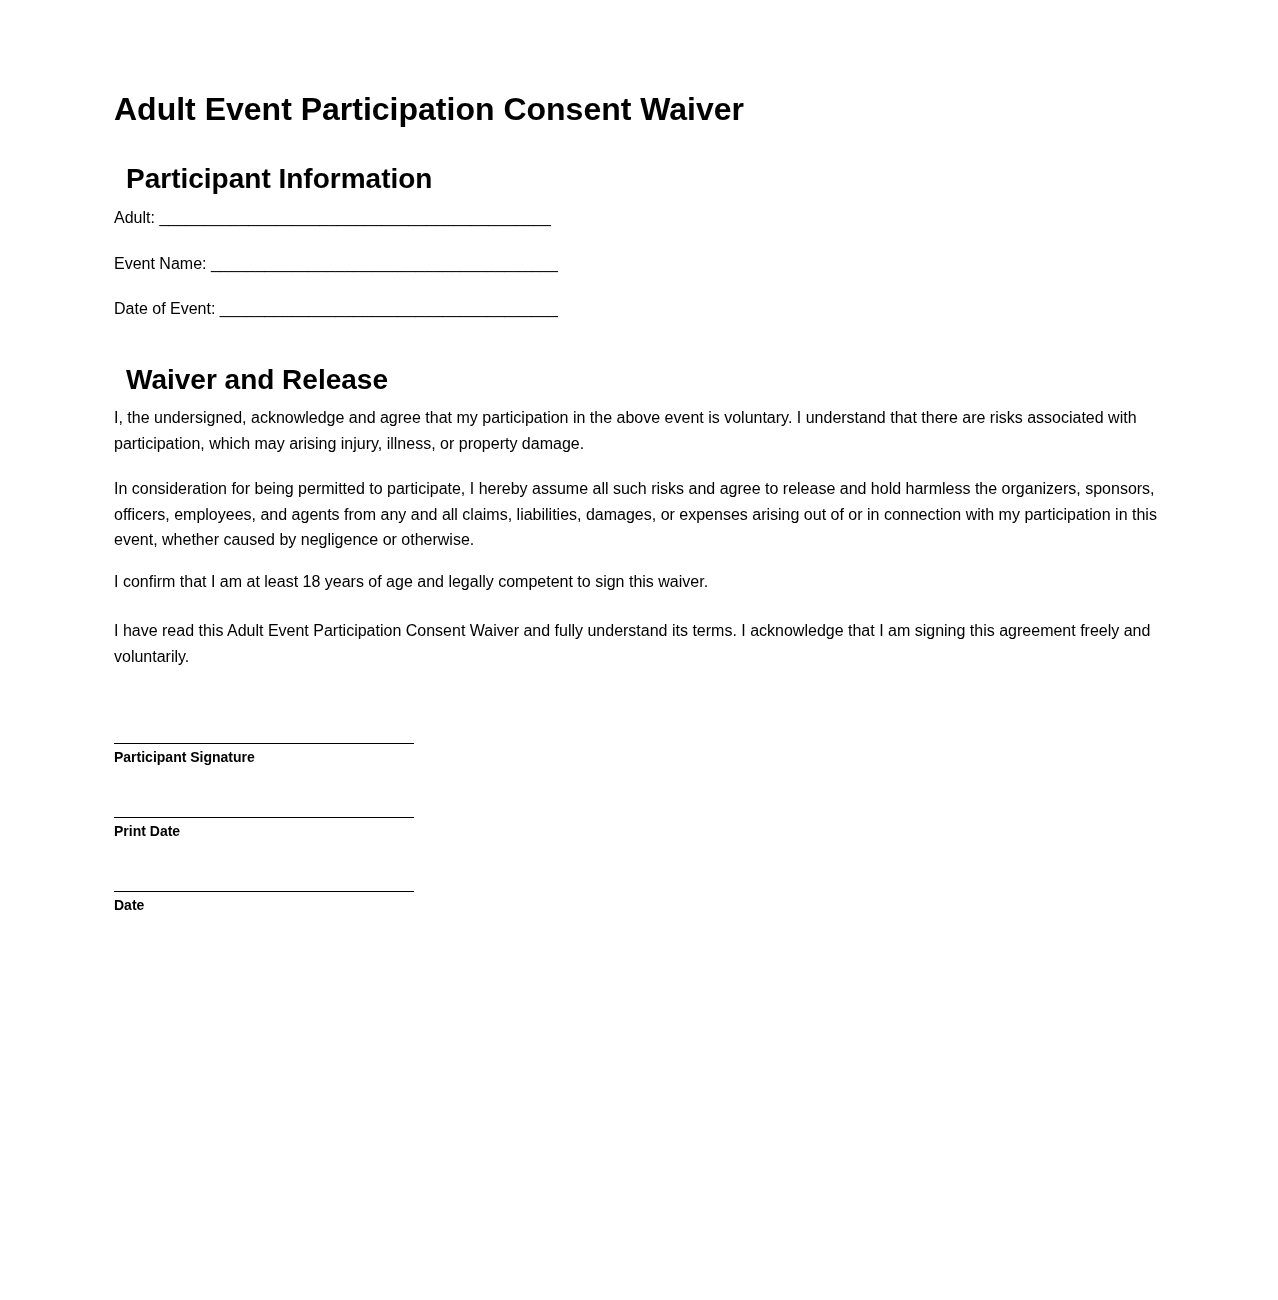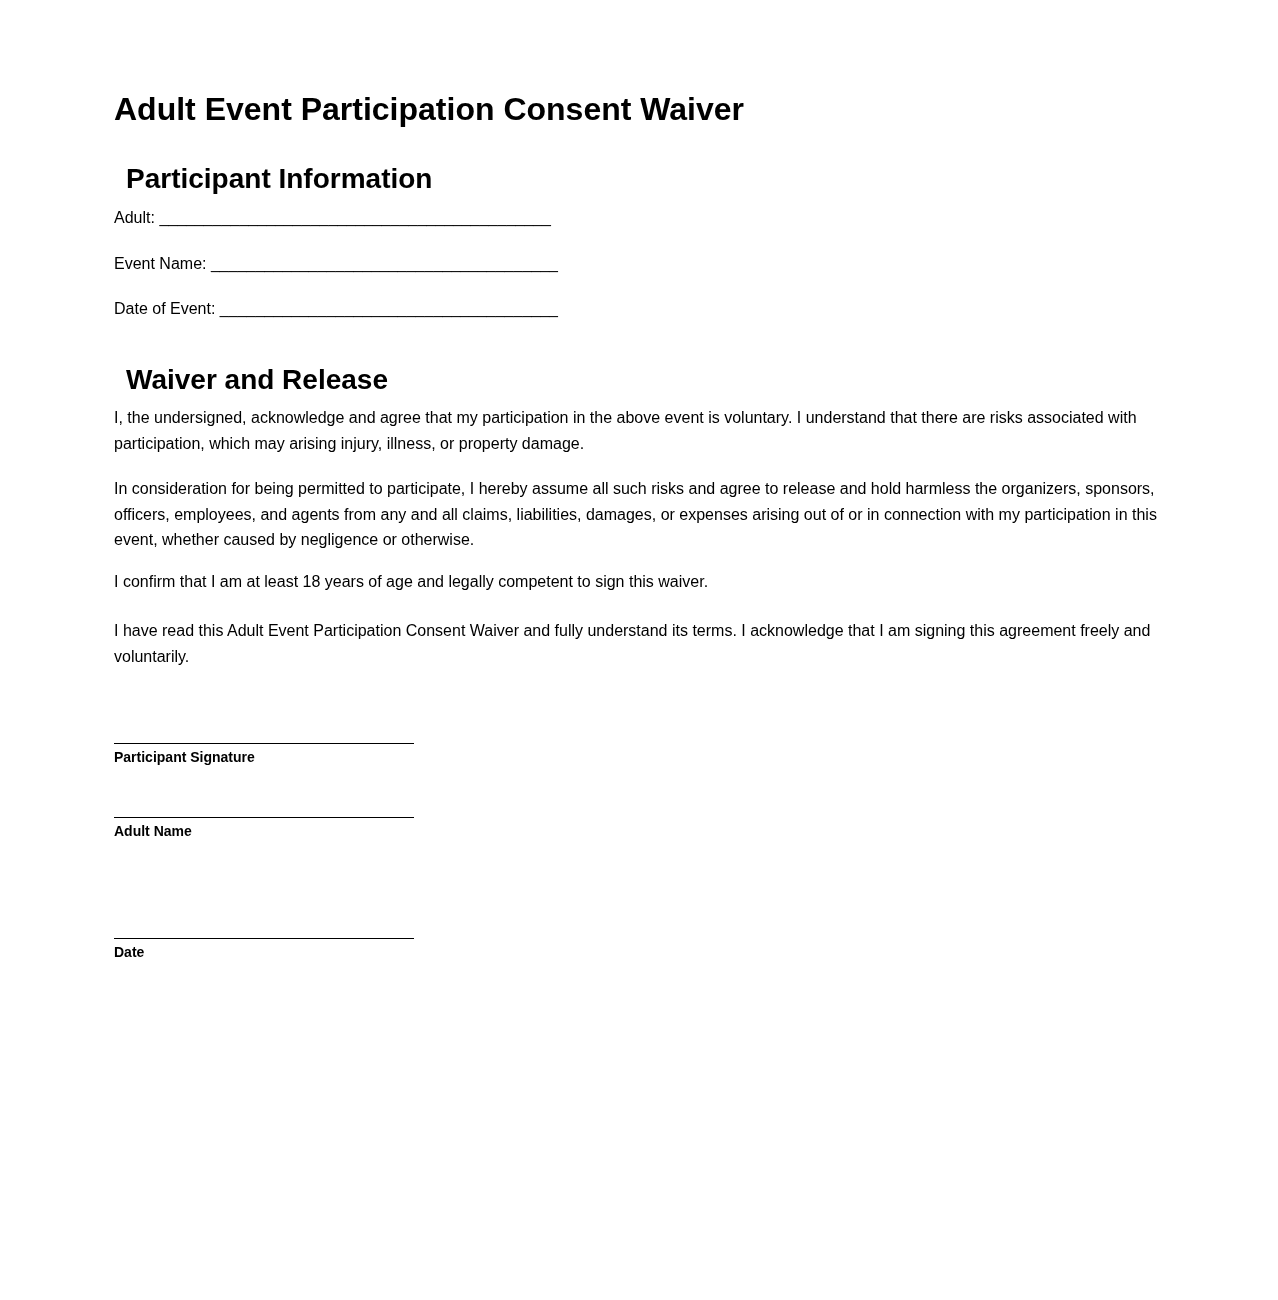--- a/index.html
+++ b/index.html
@@ -61,19 +61,19 @@
   <p class="para" style="top:476px">In consideration for being permitted to participate, I hereby assume all such risks and agree to release and hold harmless the organizers, sponsors, officers, employees, and agents from any and all claims, liabilities, damages, or expenses arising out of or in connection with my participation in this event, whether caused by negligence or otherwise.</p>
   <p class="para" style="top:569px">I confirm that I am at least 18 years of age and legally competent to sign this waiver.</p>
   <p class="para" style="top:618px">I have read this Adult Event Participation Consent Waiver and fully understand its terms. I acknowledge that I am signing this agreement freely and voluntarily.</p>
 
   <div class="sig" style="top:743px">
     <div class="sig-line"></div>
     <div class="sig-label">Participant Signature</div>
   </div>
   <div class="sig" style="top:817px">
     <div class="sig-line"></div>
-    <div class="sig-label">Adult Name</div>
+    <div class="sig-label">Print Date</div>
   </div>
-  <div class="sig" style="top:938px">
+  <div class="sig" style="top:891px">
     <div class="sig-line"></div>
     <div class="sig-label">Date</div>
   </div>
 </div>
 
 </body></html>

